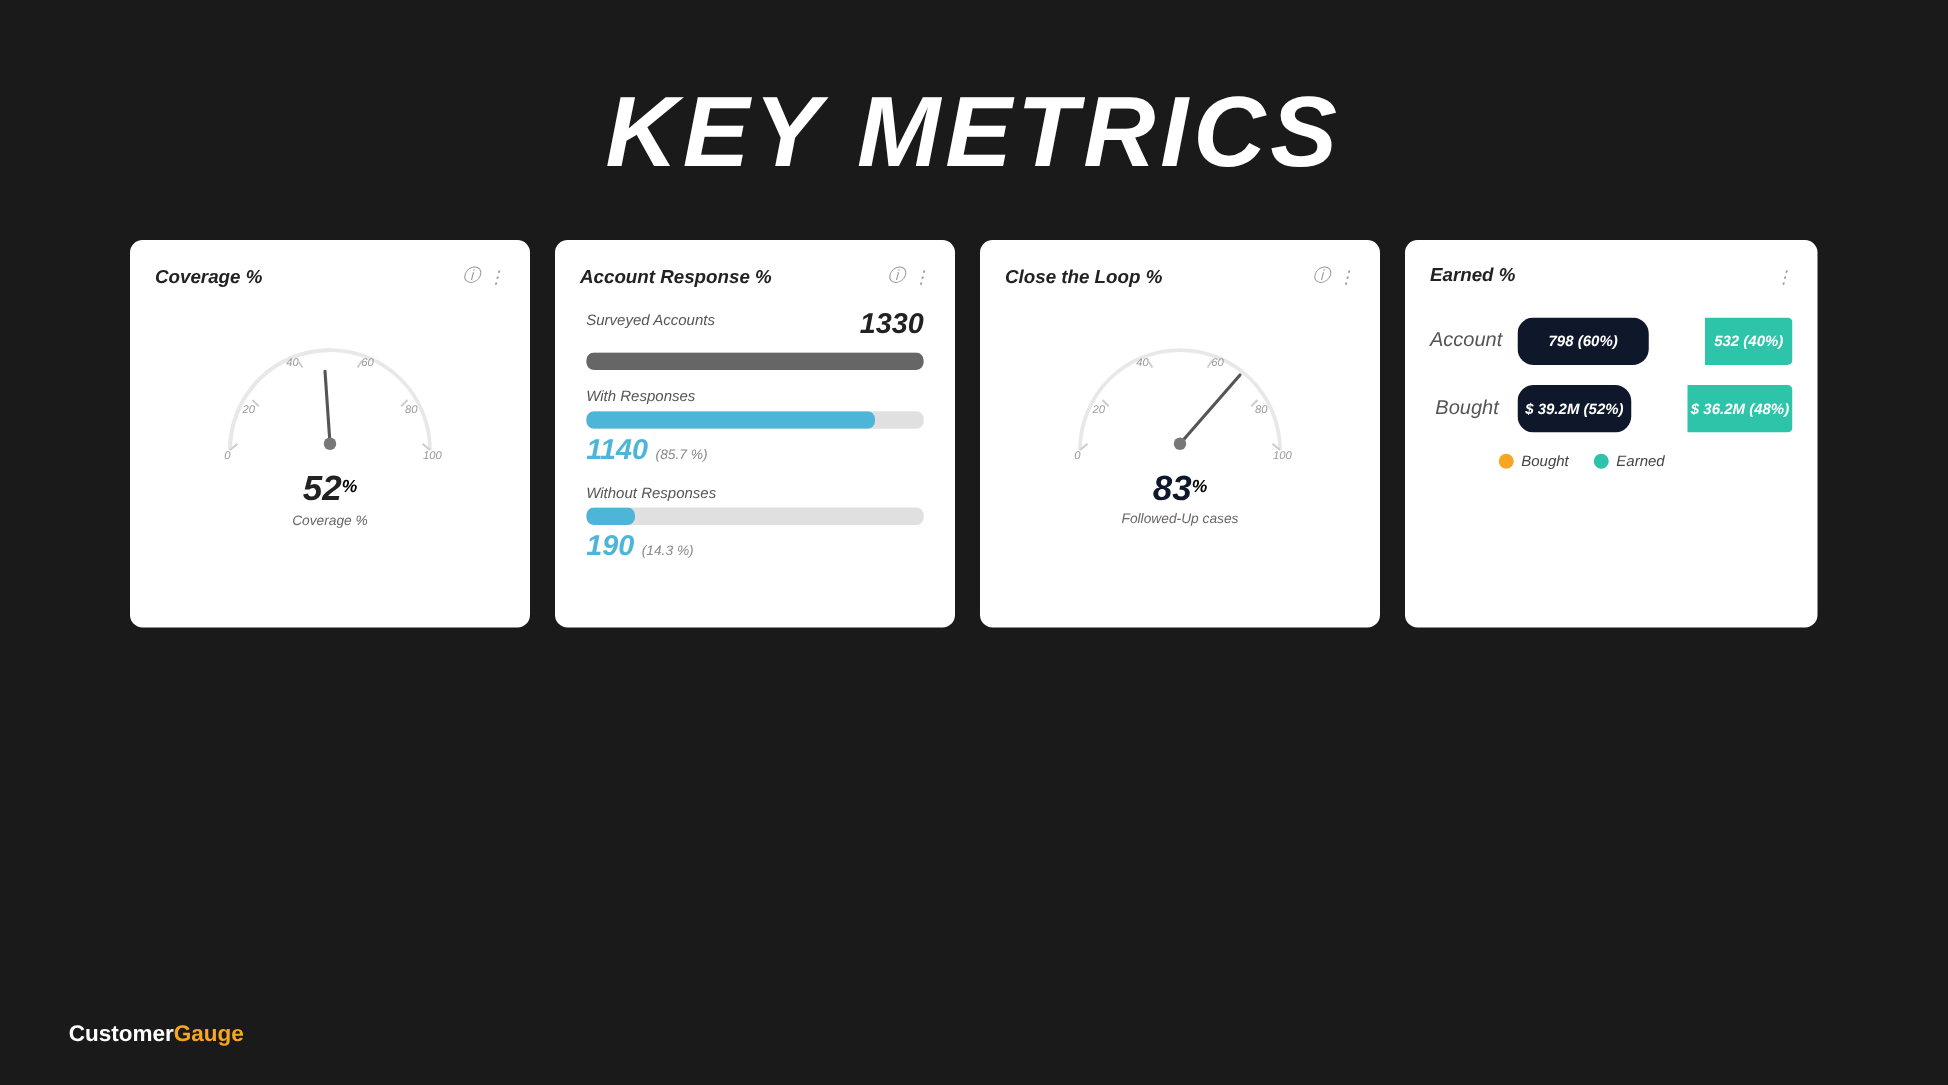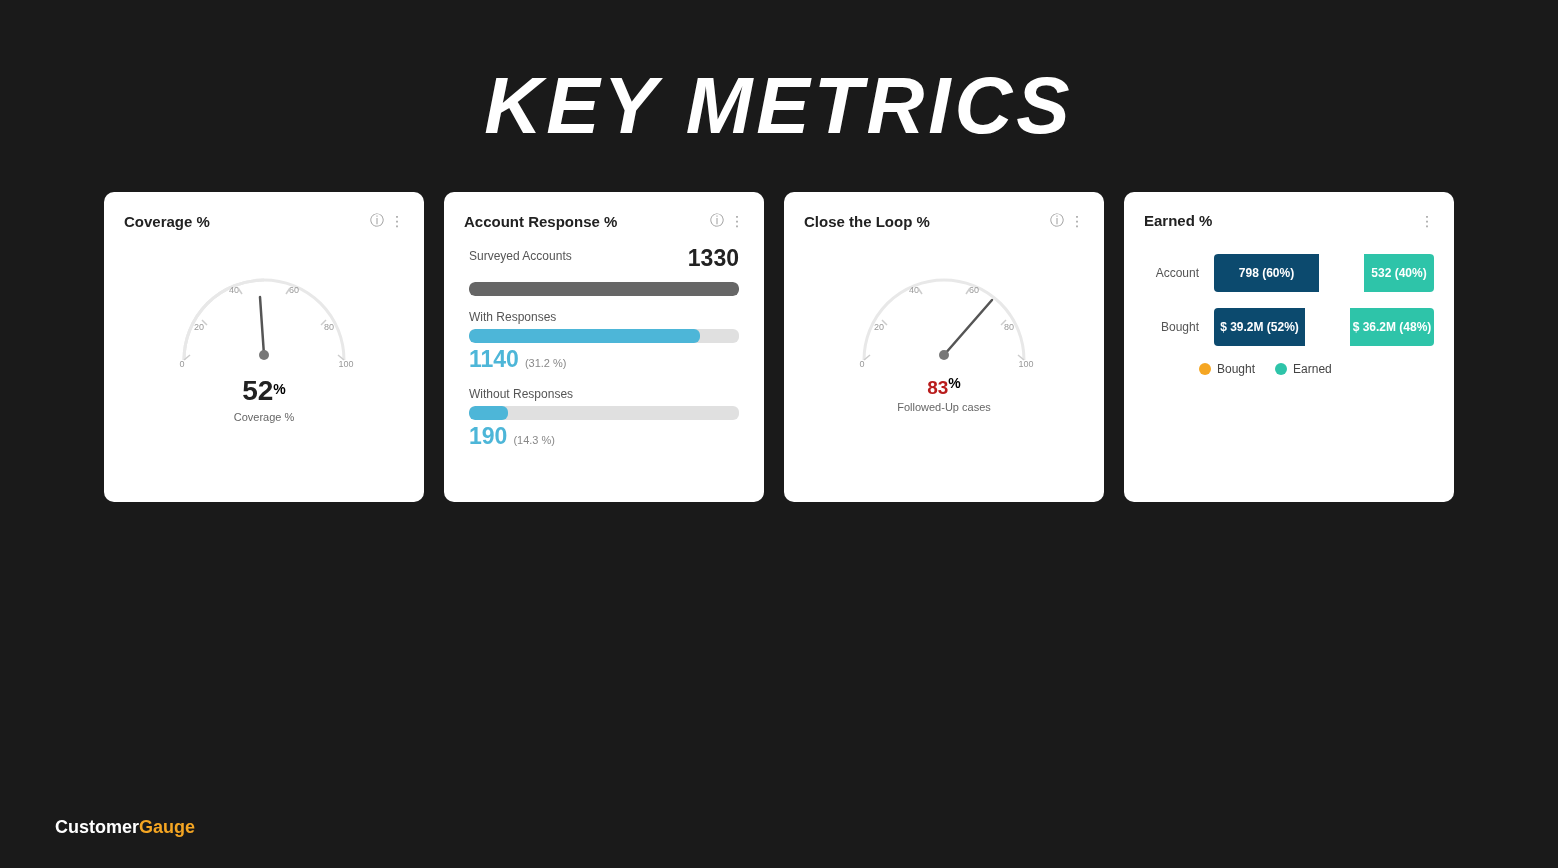--- a/index.html
+++ b/index.html
@@ -23,20 +23,21 @@
       font-weight: 900;
       letter-spacing: 4px;
       font-style: italic;
     }
 
     .cards-row {
       display: flex;
       gap: 20px;
       padding: 0 55px;
       justify-content: center;
+      font-style: italic;
     }
 
     .card {
       background: #fff;
       border-radius: 10px;
       padding: 20px;
       flex: 1;
       max-width: 320px;
       min-height: 310px;
       position: relative;
@@ -143,42 +144,42 @@
     }
     .earned-chart {
       padding: 10px 0;
     }
     .chart-row {
       display: flex;
       align-items: center;
       margin-bottom: 16px;
     }
     .chart-row-label {
-      font-size: 12px;
+      font-size: 16px;
       color: #555;
       width: 55px;
       text-align: right;
       margin-right: 15px;
     }
     .stacked-bar {
       display: flex;
       flex: 1;
       height: 38px;
       border-radius: 4px;
       overflow: hidden;
     }
     .stacked-seg {
       display: flex;
       align-items: center;
       justify-content: center;
       font-size: 12px;
       font-weight: 700;
       color: #fff;
     }
-    .stacked-seg.bought { background: #0c4a6e; }
+    .stacked-seg.bought { background: #0f172a; border-radius: 13px; }
     .stacked-seg.earned { background: #2ec4a9; margin-left: 45px; }
 
     .legend {
       display: flex;
       gap: 20px;
       margin-top: 10px;
       padding-left: 55px;
     }
     .legend-item {
       display: flex;
@@ -277,21 +278,21 @@
         </div>
       </div>
 
       <div class="bar-row">
         <div class="bar-label">With Responses</div>
         <div class="bar-track">
           <div class="bar-fill blue"></div>
         </div>
         <div class="bar-value-row">
           <span class="bar-number blue">1140</span>
-          <span class="bar-pct">(31.2 %)</span>
+          <span class="bar-pct">(85.7 %)</span>
         </div>
       </div>
 
       <div class="bar-row">
         <div class="bar-label">Without Responses</div>
         <div class="bar-track">
           <div class="bar-fill blue-small"></div>
         </div>
         <div class="bar-value-row">
           <span class="bar-number blue">190</span>
@@ -324,21 +325,21 @@
         <text x="182" y="112" font-size="9" fill="#999" text-anchor="middle">100</text>
 
         <line x1="20" y1="105" x2="26" y2="100" stroke="#ccc" stroke-width="1.5"></line>
         <line x1="38" y1="65" x2="43" y2="70" stroke="#ccc" stroke-width="1.5"></line>
         <line x1="74" y1="33" x2="78" y2="39" stroke="#ccc" stroke-width="1.5"></line>
         <line x1="126" y1="33" x2="122" y2="39" stroke="#ccc" stroke-width="1.5"></line>
         <line x1="162" y1="65" x2="157" y2="70" stroke="#ccc" stroke-width="1.5"></line>
         <line x1="180" y1="105" x2="174" y2="100" stroke="#ccc" stroke-width="1.5"></line>
       </svg>
       <div>
-        <span style="font-size:19px;font-weight:700;color:#b91c1c;">83</span><sup style="font-size:14px;font-weight:600;">%</sup>
+        <span style="font-size:28px;font-weight:700;color:#0f172a;">83</span><sup style="font-size:14px;font-weight:600;">%</sup>
       </div>
       <div class="close-gauge-sublabel">Followed-Up cases</div>
     </div>
   </div>
 
   <div class="card earned-card">
     <div class="card-header">
       <span class="card-title">Earned %</span>
       <div class="card-icons">
         <span class="card-icon">⋮</span>

